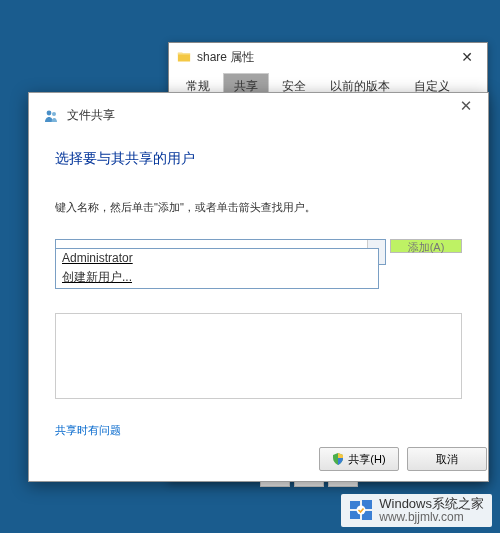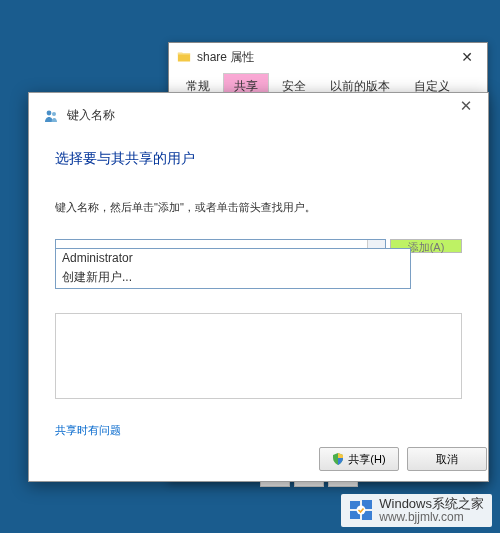--- a/index.html
+++ b/index.html
@@ -4,35 +4,35 @@
   <style>
     * { margin: 0; padding: 0; box-sizing: border-box; font-family: "Microsoft YaHei", "Segoe UI", sans-serif; }
     body { width: 500px; height: 533px; background: #1a5c8e; overflow: hidden; position: relative; }
     
     .props-window { position: absolute; left: 168px; top: 42px; width: 320px; height: 440px; background: #fff; border: 1px solid #888; box-shadow: 0 2px 8px rgba(0,0,0,0.3); }
     .props-titlebar { height: 28px; background: #fff; display: flex; align-items: center; padding: 6px 8px; font-size: 12px; color: #333; }
     .props-titlebar .folder-icon { width: 14px; height: 14px; margin-right: 6px; display: flex; }
     .props-close { position: absolute; right: 0; top: 0; width: 40px; height: 28px; display: flex; align-items: center; justify-content: center; color: #333; font-size: 14px; }
     .props-tabs { display: flex; padding: 2px 6px 0; background: #fff; border-bottom: 1px solid #ccc; font-size: 12px; }
     .props-tab { padding: 4px 10px; border: 1px solid transparent; margin-right: 2px; color: #333; }
-    .props-tab.active { border: 1px solid #ccc; border-bottom: 1px solid #fff; background: #f9a8d4; margin-bottom: -1px; }
+    .props-tab.active { border: 1px solid #ccc; border-bottom: 1px solid #fff; background: #a3a3a3; margin-bottom: -1px; }
     
     .share-window { position: absolute; left: 28px; top: 92px; width: 461px; height: 390px; background: #fff; border: 1px solid #999; box-shadow: 0 4px 16px rgba(0,0,0,0.4); }
     .share-close { position: absolute; right: 0; top: 0; width: 44px; height: 26px; display: flex; align-items: center; justify-content: center; color: #555; font-size: 15px; }
     .share-header { display: flex; align-items: center; padding: 14px 14px 6px; font-size: 12px; color: #333; }
     .share-header .people-icon { width: 16px; height: 16px; margin-right: 8px; }
     .share-body { padding: 20px 26px 10px; }
     .share-title { color: #003399; font-size: 14px; margin-bottom: 32px; }
     .share-hint { font-size: 11px; color: #333; margin-bottom: 24px; }
     .input-row { display: flex; gap: 4px; margin-bottom: 0; }
     .combo-wrap { position: relative; flex: 1; }
     .combo-input { width: 100%; height: 26px; border: 1px solid #7a9fc4; padding: 0 20px 0 6px; font-size: 12px; background: #fff; }
     .combo-arrow { position: absolute; right: 1px; top: 1px; width: 18px; height: 24px; background: #eef2f7; border-left: 1px solid #ccc; display: flex; align-items: center; justify-content: center; font-size: 9px; color: #555; }
     .add-btn { width: 72px; height: 14px; background: #bef264; border: 1px solid #bbb; font-size: 11px; color: #777; }
-    .dropdown-list { position: absolute; left: 26px; top: 155px; width: 356px; background: #fff; border: 1px solid #7a9fc4; z-index: 10; }
+    .dropdown-list { position: absolute; left: 26px; top: 155px; width: 324px; background: #fff; border: 1px solid #7a9fc4; z-index: 10; text-decoration: underline; }
     .dropdown-item { padding: 2px 6px; font-size: 12px; color: #333; }
     .dropdown-item.highlighted { border: 2px solid #e63939; padding: 0 4px; }
     .arrow-annot { position: absolute; left: 134px; top: 165px; pointer-events: none; }
     .list-box { margin-top: 48px; height: 86px; border: 1px solid #ccc; background: #fff; }
     .help-link { color: #0066cc; font-size: 11px; margin-top: 24px; display: inline-block; text-decoration: none; }
     .share-footer { position: absolute; bottom: 10px; right: 1px; display: flex; gap: 8px; }
     .footer-btn { min-width: 80px; height: 24px; background: linear-gradient(#f8f8f8,#e4e4e4); border: 1px solid #a8a8a8; border-radius: 2px; font-size: 11px; display: flex; align-items: center; justify-content: center; gap: 4px; padding: 0 10px; }
     .shield-icon { width: 12px; height: 12px; }
     
     .watermark { position: absolute; right: 8px; bottom: 6px; display: flex; align-items: center; gap: 6px; background: rgba(255,255,255,0.92); padding: 3px 8px; border-radius: 2px; }
@@ -77,21 +77,21 @@
   <div class="share-close">✕</div>
   <div class="share-header">
     <span class="people-icon">
       <svg viewBox="0 0 16 16">
           <circle cx="6" cy="5" r="2.4" fill="#4a90c8"></circle>
           <path fill="#4a90c8" d="M2 14c0-2.8 1.8-5 4-5s4 2.2 4 5z"></path>
           <circle cx="11" cy="6" r="2" fill="#7ab3da"></circle>
           <path fill="#7ab3da" d="M8.5 14c0-2.3 1.3-4 2.8-4s2.7 1.7 2.7 4z"></path>
         </svg>
     </span>
-    <span>键入名称</span>
+    <span>文件共享</span>
   </div>
   <div class="share-body">
     <div class="share-title">选择要与其共享的用户</div>
     <div class="share-hint">键入名称，然后单击"添加"，或者单击箭头查找用户。</div>
     <div class="input-row">
       <div class="combo-wrap">
         <input class="combo-input" value="" style="">
         <div class="combo-arrow">▼</div>
       </div>
       <button class="add-btn">添加(A)</button>

